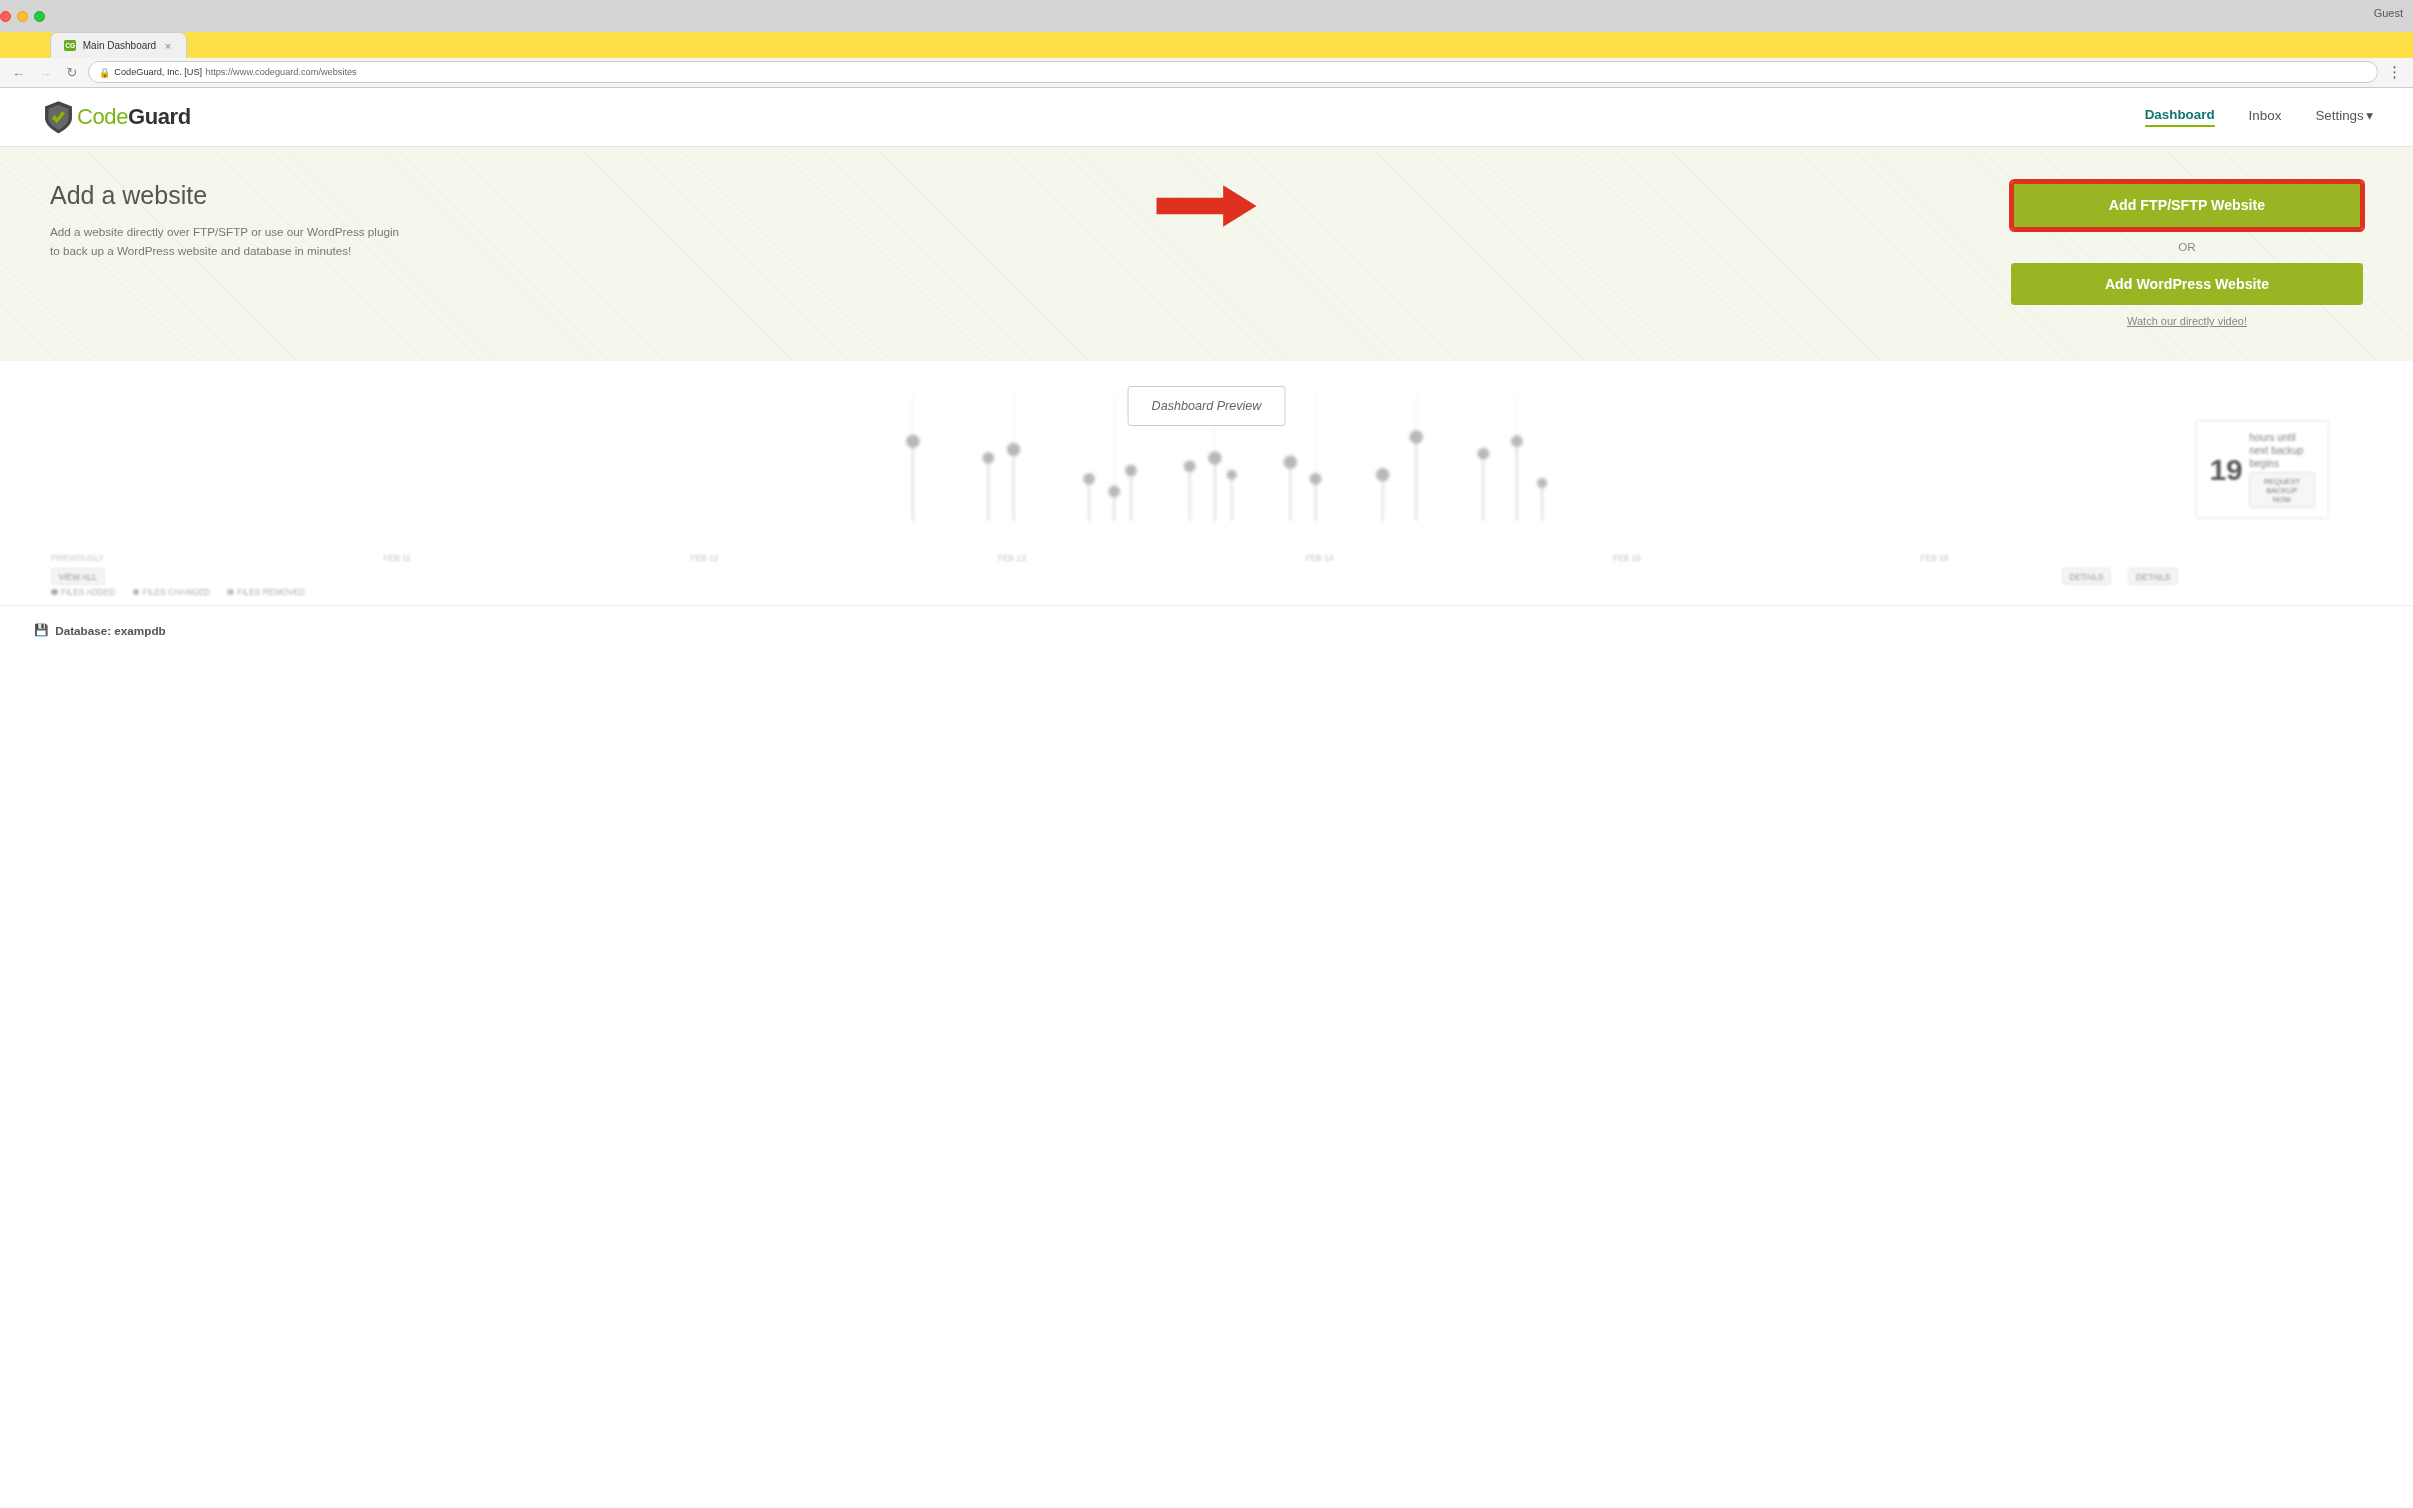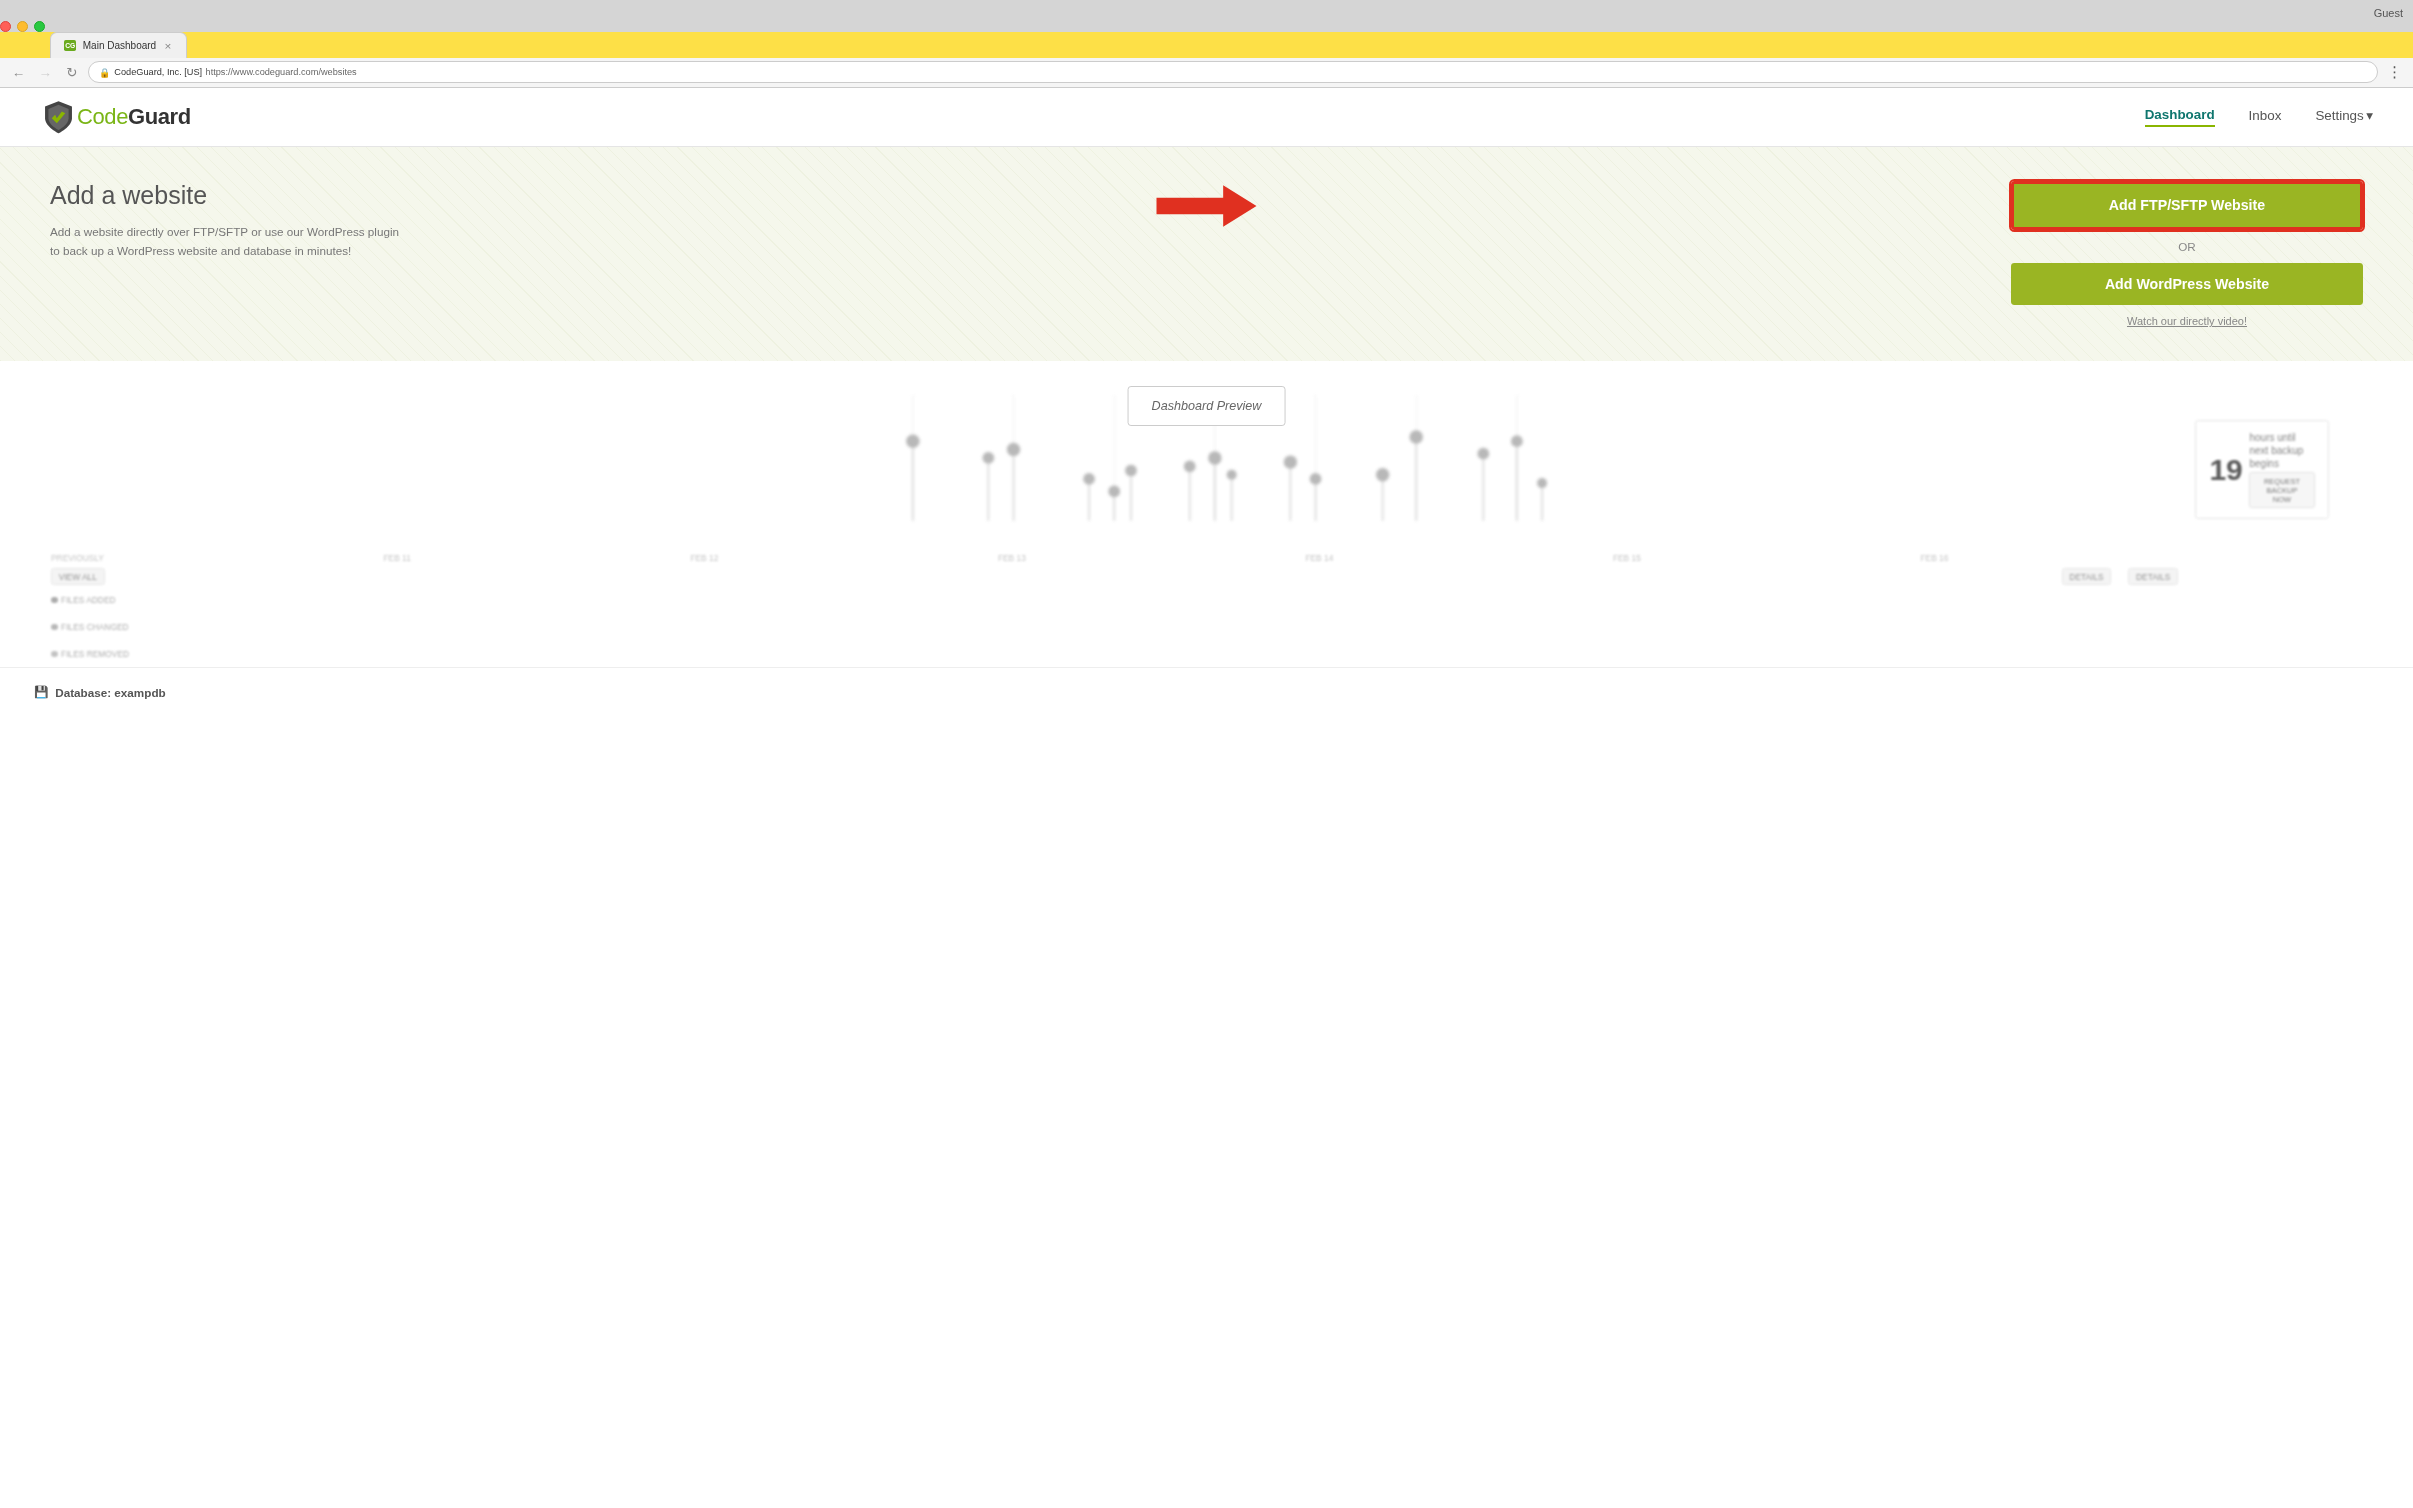--- a/index.html
+++ b/index.html
@@ -7,21 +7,21 @@
 
     
     .browser-chrome {
       background: #e0e0e0;
       width: 100%;
     }
     .title-bar {
       background: #d5d5d5;
       height: 32px;
       display: flex;
-      align-items: flex-end;
+      align-items: center;
       padding: 0 0;
       position: relative;
     }
     .window-controls {
       display: flex;
       gap: 5.9px;
       align-items: center;
     }
     .wc-btn {
       width: 11px; height: 11px;
@@ -515,21 +515,21 @@
     </div>
 
     <div class="chart-actions" style="filter:blur(0.8px);opacity:0.7;">
       <button class="chart-btn">VIEW ALL</button>
       <div style="display:flex;gap:17px;margin-right:184px;">
         <button class="chart-btn">DETAILS</button>
         <button class="chart-btn">DETAILS</button>
       </div>
     </div>
 
-    <div class="chart-legend" style="filter:blur(0.8px);opacity:0.7;margin-top:10px;flex-direction:column;">
+    <div class="chart-legend" style="filter:blur(0.8px);opacity:0.7;margin-top:2px;">
       <div class="legend-item">
         <div class="legend-dot" style="background:#888"></div>
         <span>FILES ADDED</span>
       </div>
       <div class="legend-item">
         <div class="legend-dot" style="background:#999"></div>
         <span>FILES CHANGED</span>
       </div>
       <div class="legend-item">
         <div class="legend-dot" style="background:#aaa"></div>

